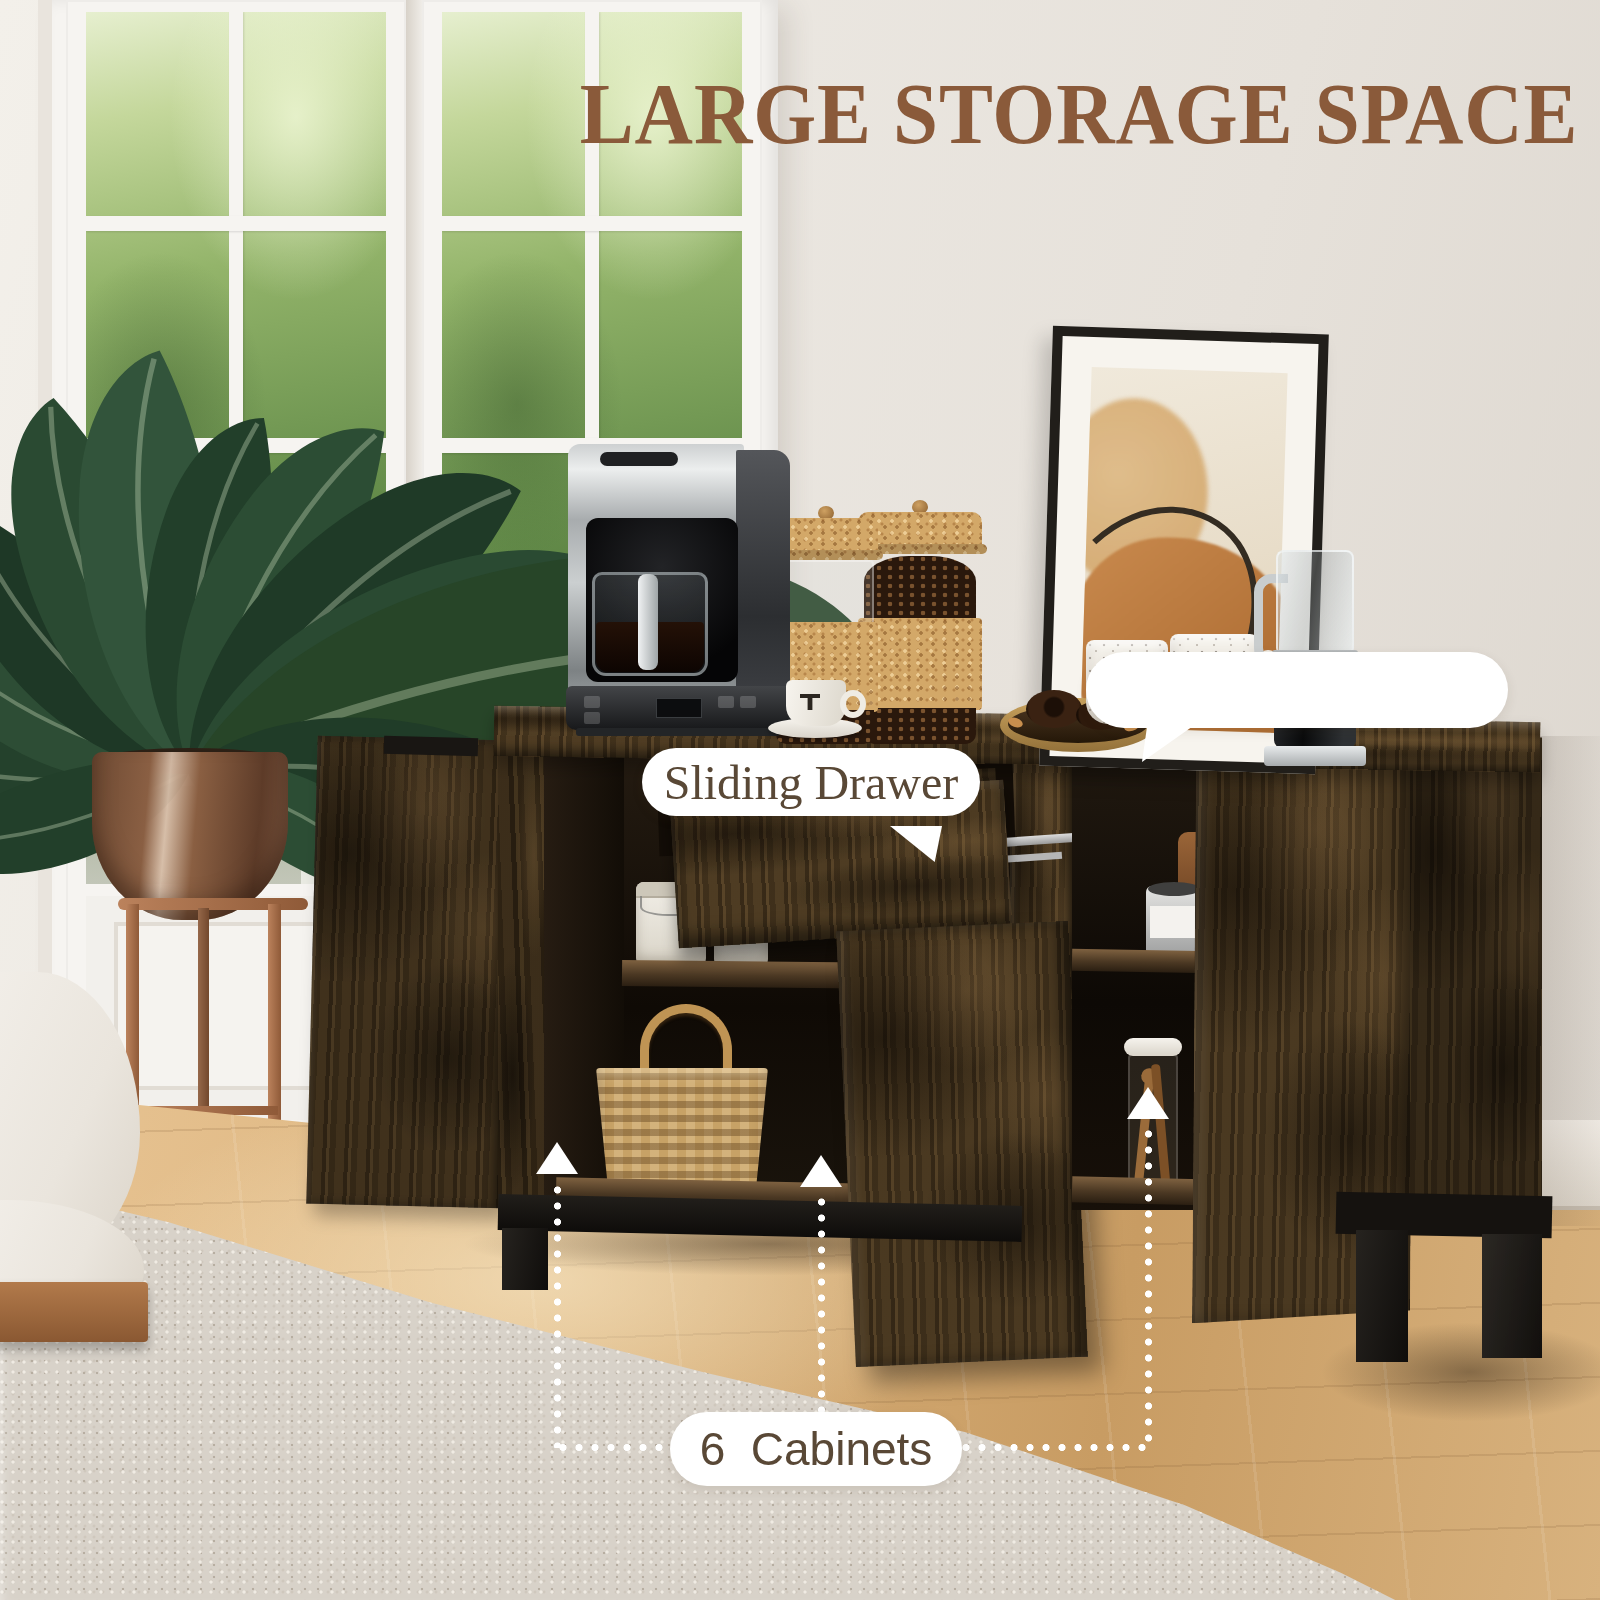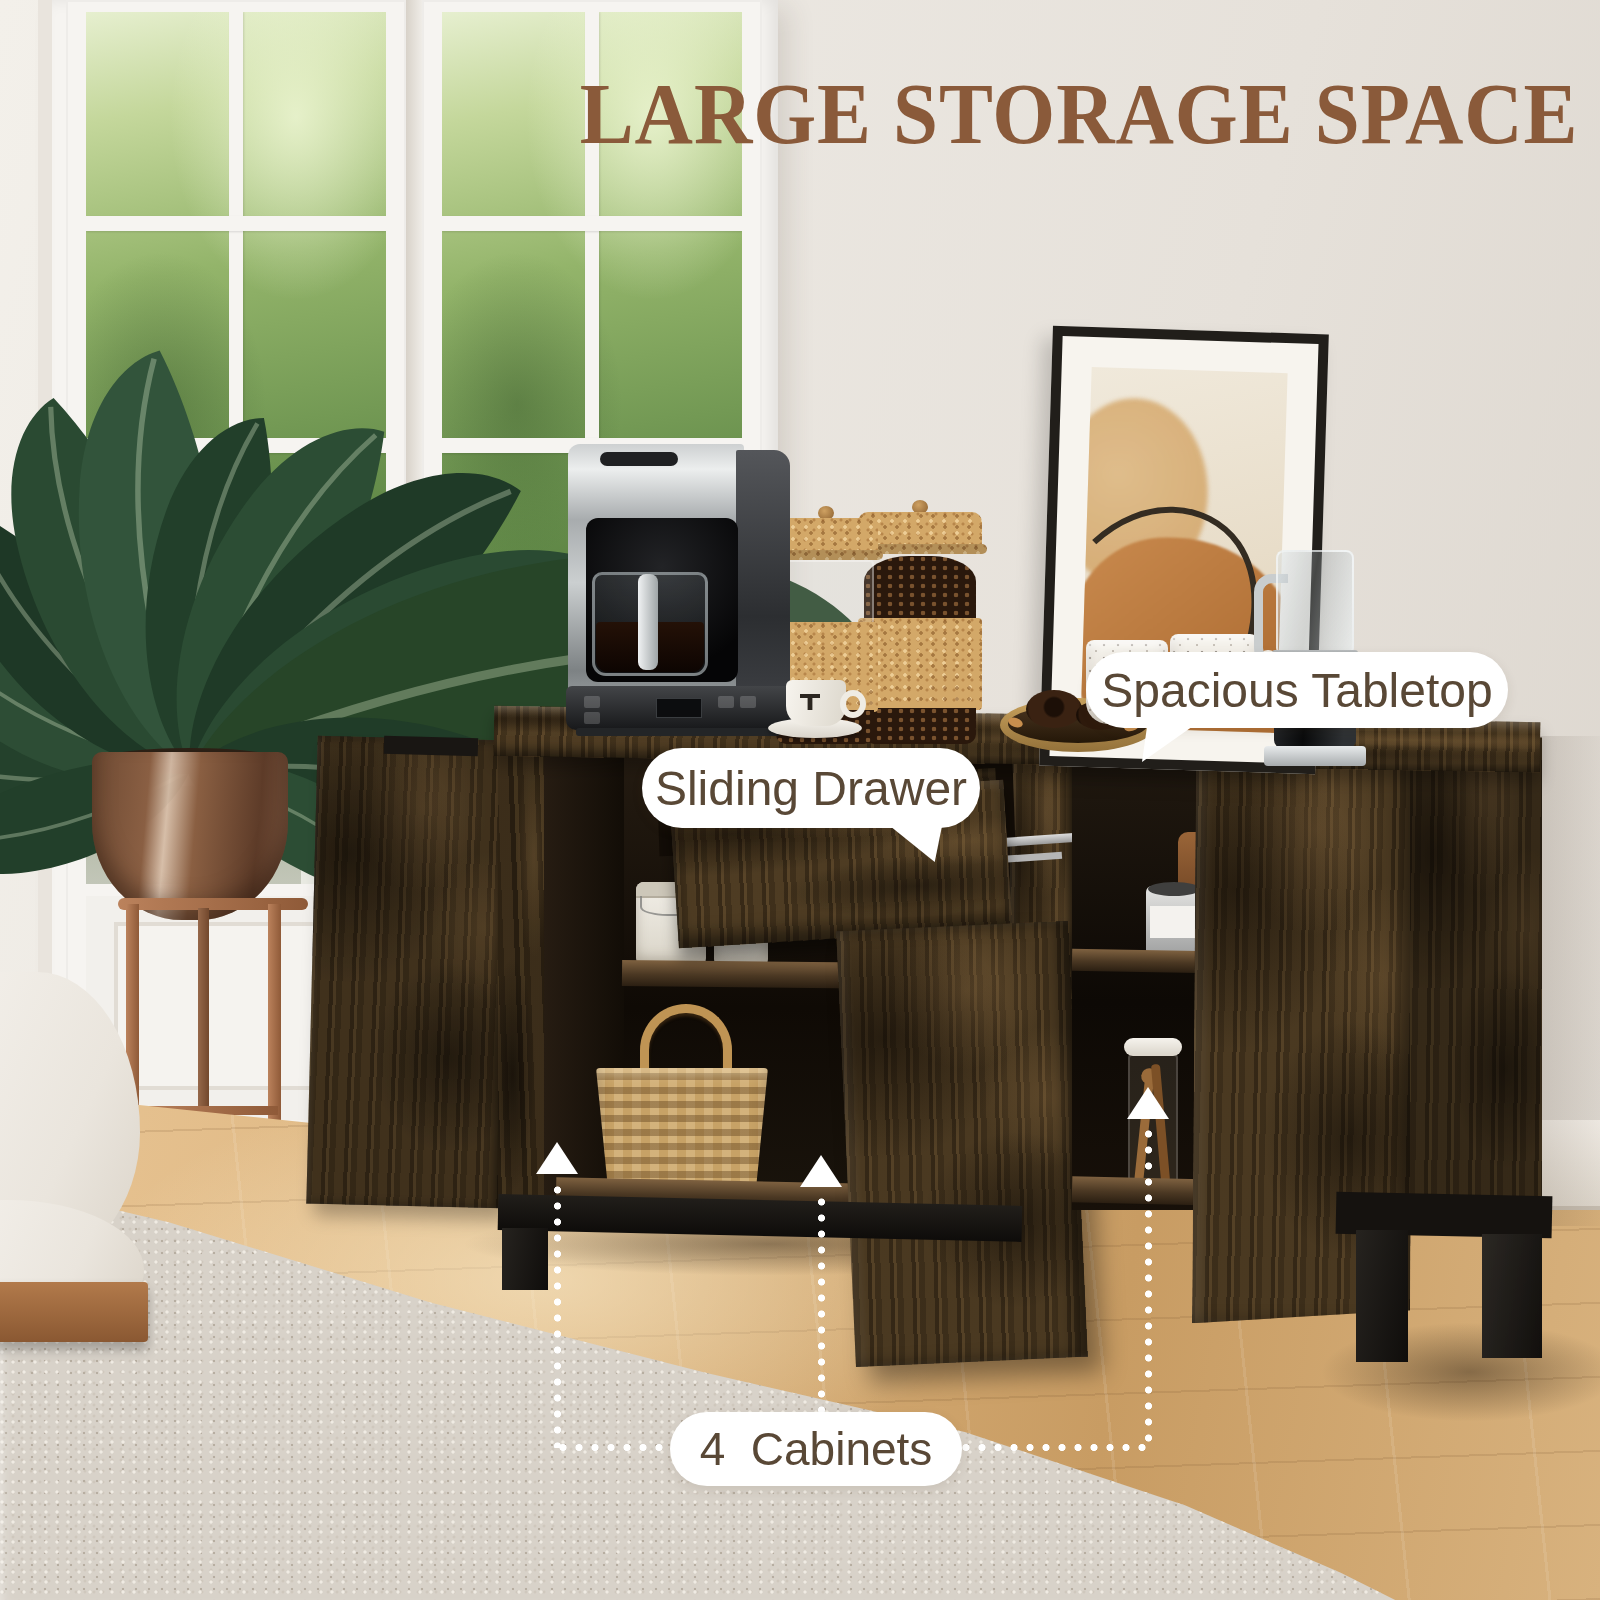--- a/index.html
+++ b/index.html
@@ -228,21 +228,21 @@
     background:linear-gradient(95deg,#26282b 0%,#0a0b0c 40%,#2e3134 85%);}
   #fr-base{left:10px;top:196px;width:102px;height:20px;border-radius:4px;background:linear-gradient(180deg,#e8ebec,#a7abad);}
 
   
   #title{right:22px;top:64px;white-space:nowrap;font-family:"Liberation Serif",serif;font-weight:bold;
     font-size:86px;letter-spacing:1px;color:#8a5a3a;transform:scaleX(.94);transform-origin:right top;}
   .bubble{background:#fff;border-radius:46px;display:flex;align-items:center;justify-content:center;
     color:#594836;box-shadow:0 4px 12px rgba(70,50,30,.10);}
   .bubble .btxt{position:static;white-space:pre;}
   .tail{background:#fff;}
-  #cb-drawer{left:642px;top:748px;width:338px;height:80px;font-size:48px;}
+  #cb-drawer{left:642px;top:748px;width:338px;height:68px;font-size:48px;font-family:Liberation Serif, serif;}
   #cb-drawer .tail{left:248px;top:78px;width:52px;height:36px;clip-path:polygon(0 0,100% 0,86% 100%);}
   #cb-tabletop{left:1086px;top:652px;width:422px;height:76px;font-size:48px;}
   #cb-tabletop .tail{left:56px;top:72px;width:54px;height:38px;clip-path:polygon(10% 0,100% 0,0 100%);}
   #cb-cabinets{left:670px;top:1412px;width:292px;height:74px;font-size:46px;border-radius:40px;}
 
   .up-arrow{width:0;height:0;border-left:21px solid transparent;border-right:21px solid transparent;border-bottom:32px solid #fff;}
   #arr1{left:536px;top:1142px;} #arr2{left:800px;top:1155px;} #arr3{left:1127px;top:1087px;}
   .dv{width:9px;background-image:radial-gradient(circle,#fff 3.2px,rgba(255,255,255,0) 3.9px);
       background-size:9px 16px;background-repeat:repeat-y;background-position:center top;}
   .dh{height:9px;background-image:radial-gradient(circle,#fff 3.2px,rgba(255,255,255,0) 3.9px);
@@ -465,24 +465,23 @@
   <div id="dv1" class="dv"></div>
   <div id="dh1" class="dh"></div>
   <div id="dv2" class="dv"></div>
   <div id="dv3" class="dv"></div>
   <div id="dh3" class="dh"></div>
   <div id="arr1" class="up-arrow"></div>
   <div id="arr2" class="up-arrow"></div>
   <div id="arr3" class="up-arrow"></div>
 
   <div id="cb-tabletop" class="bubble">
-    <span class="btxt">Spacious Tabletop</span>
     <div class="tail"></div>
   </div>
   <div id="cb-drawer" class="bubble">
     <span class="btxt">Sliding Drawer</span>
     <div class="tail"></div>
   </div>
   <div id="cb-cabinets" class="bubble">
-    <span class="btxt">4  Cabinets</span>
+    <span class="btxt">6  Cabinets</span>
   </div>
 
 </div>
 
 </body></html>

